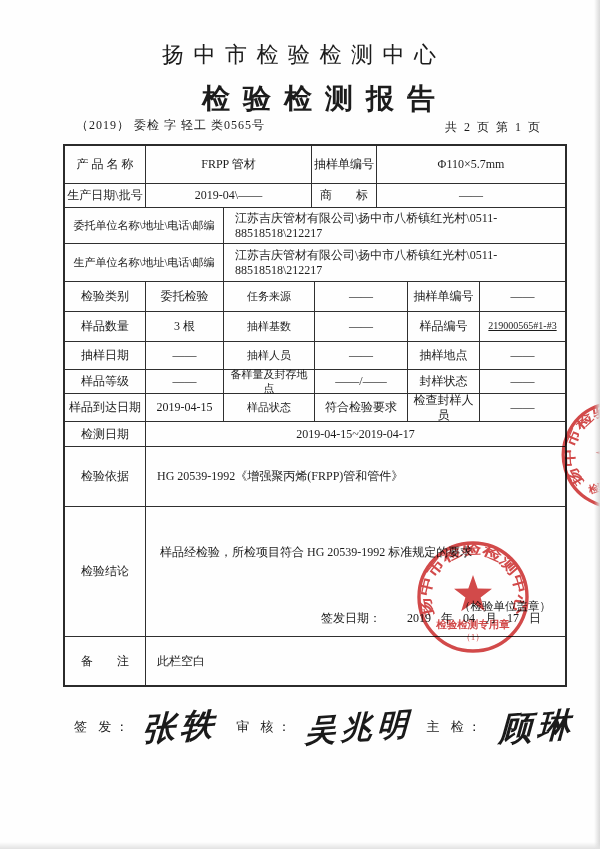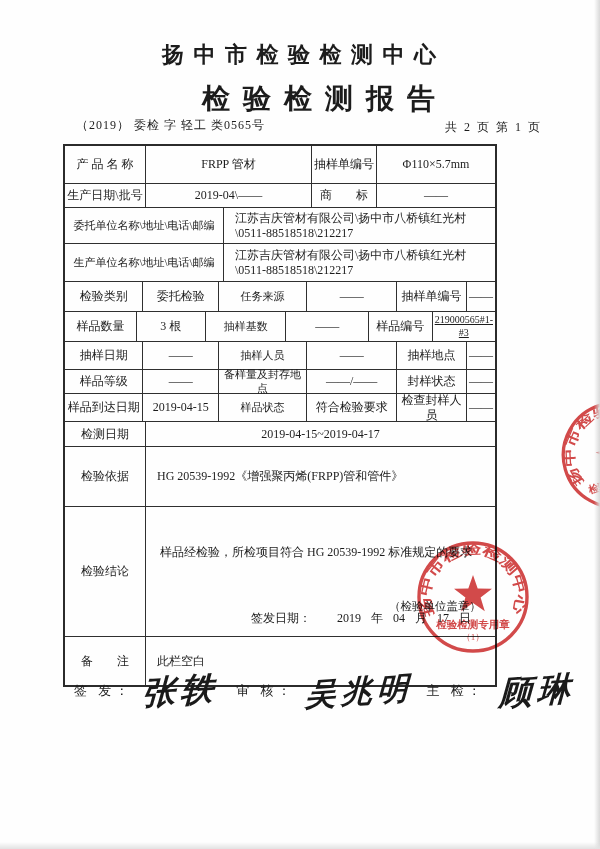--- a/index.html
+++ b/index.html
@@ -10,29 +10,29 @@
     font-family:"Liberation Serif","DejaVu Serif",serif;
   }
   
   .scan-edge-right { position:absolute; top:0; right:0; width:6px; height:100%;
     background:linear-gradient(to right,rgba(255,255,255,0),#d9d9d9); }
   .scan-edge-bottom { position:absolute; left:0; bottom:0; width:100%; height:7px;
     background:linear-gradient(to bottom,rgba(255,255,255,0),#e2e2e2); }
 
   
   .org-title { position:absolute; top:40px; left:0; width:100%; text-align:center;
-    font-size:22px; font-weight:700; letter-spacing:2px; }
+    font-size:22px; font-weight:400; letter-spacing:2px; }
   .report-title { position:absolute; top:80px; left:0; width:100%; text-align:center;
     font-size:28px; font-weight:700; letter-spacing:3px;padding-left:40px; }
   .meta-row { position:absolute; top:117px; left:0; width:100%; font-size:12px; }
   .report-number { position:absolute; left:76px; top:0; letter-spacing:1px; }
   .page-indicator { position:absolute; right:58px; top:2px; letter-spacing:2px; }
 
   
-  .doc-table { position:absolute; left:63px; top:144px; width:434px;
+  .doc-table { position:absolute; left:63px; top:144px; width:504px;
     border:2px solid #2b2b2b; font-size:12px; }
   .trow { display:flex; border-bottom:1px solid #2f2f2f; }
   .trow:last-child { border-bottom:none; }
   .cell { display:flex; align-items:center; justify-content:center;
     border-right:1px solid #2f2f2f; text-align:center; padding:1px 2px;
     line-height:1.25; }
   .cell:last-child { border-right:none; }
   .cell.left { justify-content:flex-start; text-align:left; padding-left:11px; }
   .cell.small { font-size:10px;text-decoration:underline; }
   .h38{height:38px}.h24{height:24px}.h36{height:36px}.h30{height:30px}
@@ -49,21 +49,21 @@
   .seal-hint { position:absolute; top:92px; right:14px; font-size:11.5px; }
   .issue-date-line { position:absolute; bottom:10px; right:24px; font-size:12px; }
   .issue-date-line .date-val { margin-left:26px; word-spacing:7px; }
 
   
   .stamp { position:absolute; mix-blend-mode:multiply; opacity:.92; }
   .stamp-main { left:415px; top:539px; }
   .stamp-edge { left:560px; top:399px; transform:rotate(-16deg); }
 
   
-  .sign-row { position:absolute; top:660px; left:74px; width:478px; height:62px;
+  .sign-row { position:absolute; top:696px; left:74px; width:478px; height:62px;
     display:flex; align-items:center; }
   .sign-label { font-size:13px; letter-spacing:4px; white-space:nowrap; }
   .handwriting { font-style:italic; font-weight:600; color:#1a1a1a;
     transform:rotate(-4deg) skewX(-6deg); font-size:33px; line-height:1;
     white-space:nowrap; letter-spacing:5px; }
   .hw-1 { margin:0 18px 0 10px; }
   .hw-2 { margin:0 14px 0 10px; font-size:31px; }
   .hw-3 { margin-left:14px; }
 </style>
 </head>

